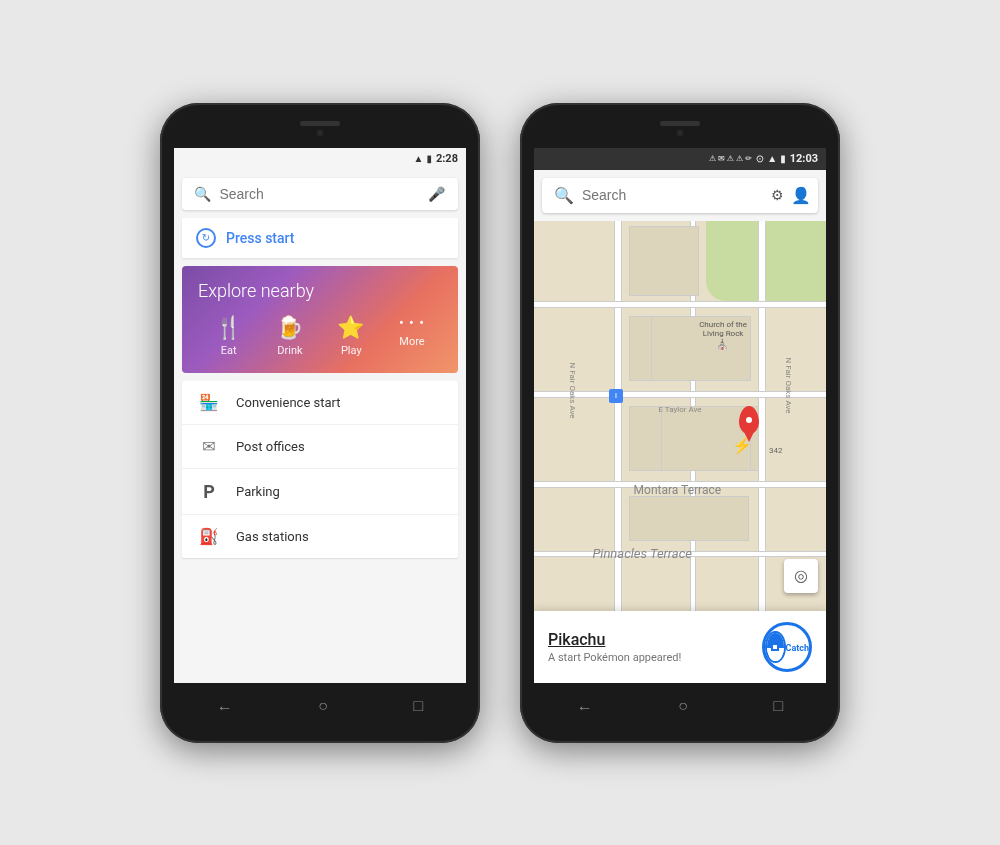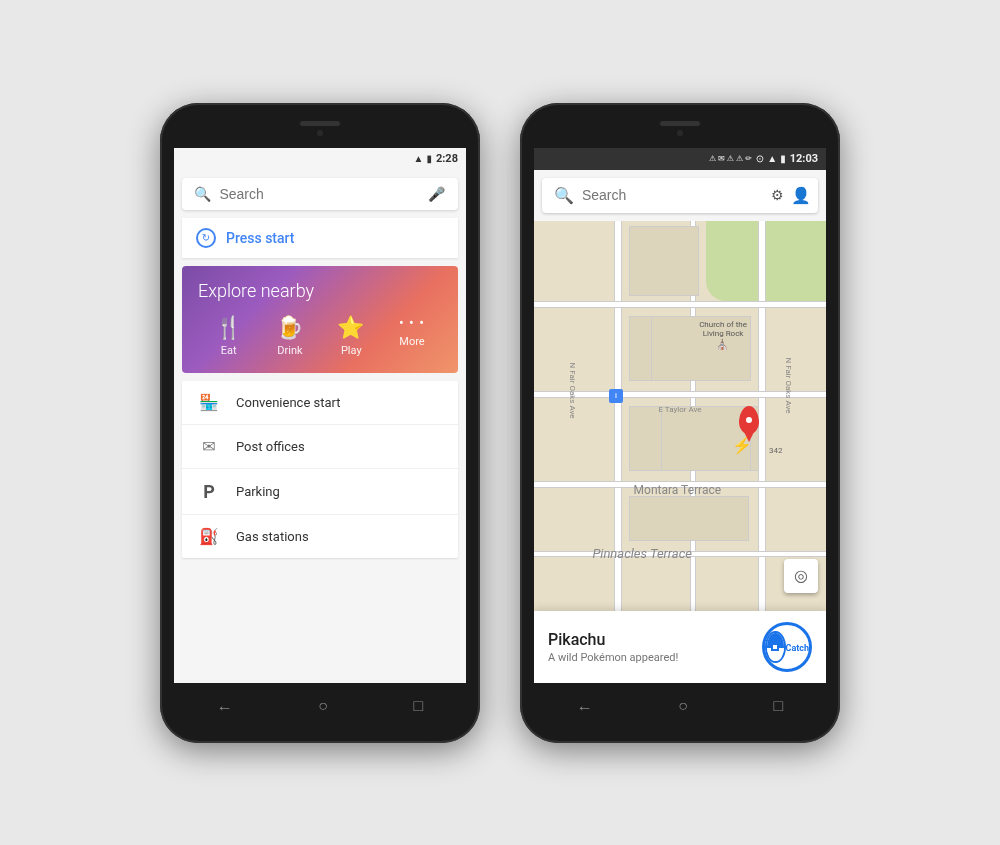--- a/index.html
+++ b/index.html
@@ -308,20 +308,21 @@
       display: flex;
       align-items: center;
       justify-content: space-between;
       box-shadow: 0 -2px 8px rgba(0,0,0,0.15);
       height: 72px;
     }
     .pokemon-info h3 {
       font-size: 16px;
       font-weight: 500;
       color: #212121;
+      text-decoration: underline;
     }
     .pokemon-info p {
       font-size: 11px;
       color: #757575;
       margin-top: 2px;
     }
     .catch-btn {
       width: 50px;
       height: 50px;
       border-radius: 50%;
@@ -515,21 +516,21 @@
 
       <div class="pikachu-emoji" style="top:215px;left:198px;">⚡</div>
 
       <div style="position:absolute;top:168px;left:75px;width:14px;height:14px;background:#4285f4;border-radius:2px;display:flex;align-items:center;justify-content:center;font-size:8px;color:#fff;">i</div>
 
       <div class="location-btn">◎</div>
 
       <div class="pokemon-card">
         <div class="pokemon-info">
           <h3>Pikachu</h3>
-          <p>A wild Pokémon appeared!</p>
+          <p>A start Pokémon appeared!</p>
         </div>
         <div class="catch-btn">
           <div style="position:relative;width:32px;height:32px;border:2px solid #1a73e8;border-radius:50%;display:flex;flex-direction:column;overflow:hidden;">
             <div style="flex:1;background:#1a73e8;"></div>
             <div style="flex:1;background:#fff;border-top:2px solid #1a73e8;"></div>
             <div style="position:absolute;top:50%;left:50%;transform:translate(-50%,-50%);width:8px;height:8px;background:#fff;border:2px solid #1a73e8;border-radius:50;"></div>
           </div>
           <span class="catch-label">Catch</span>
         </div>
       </div>

